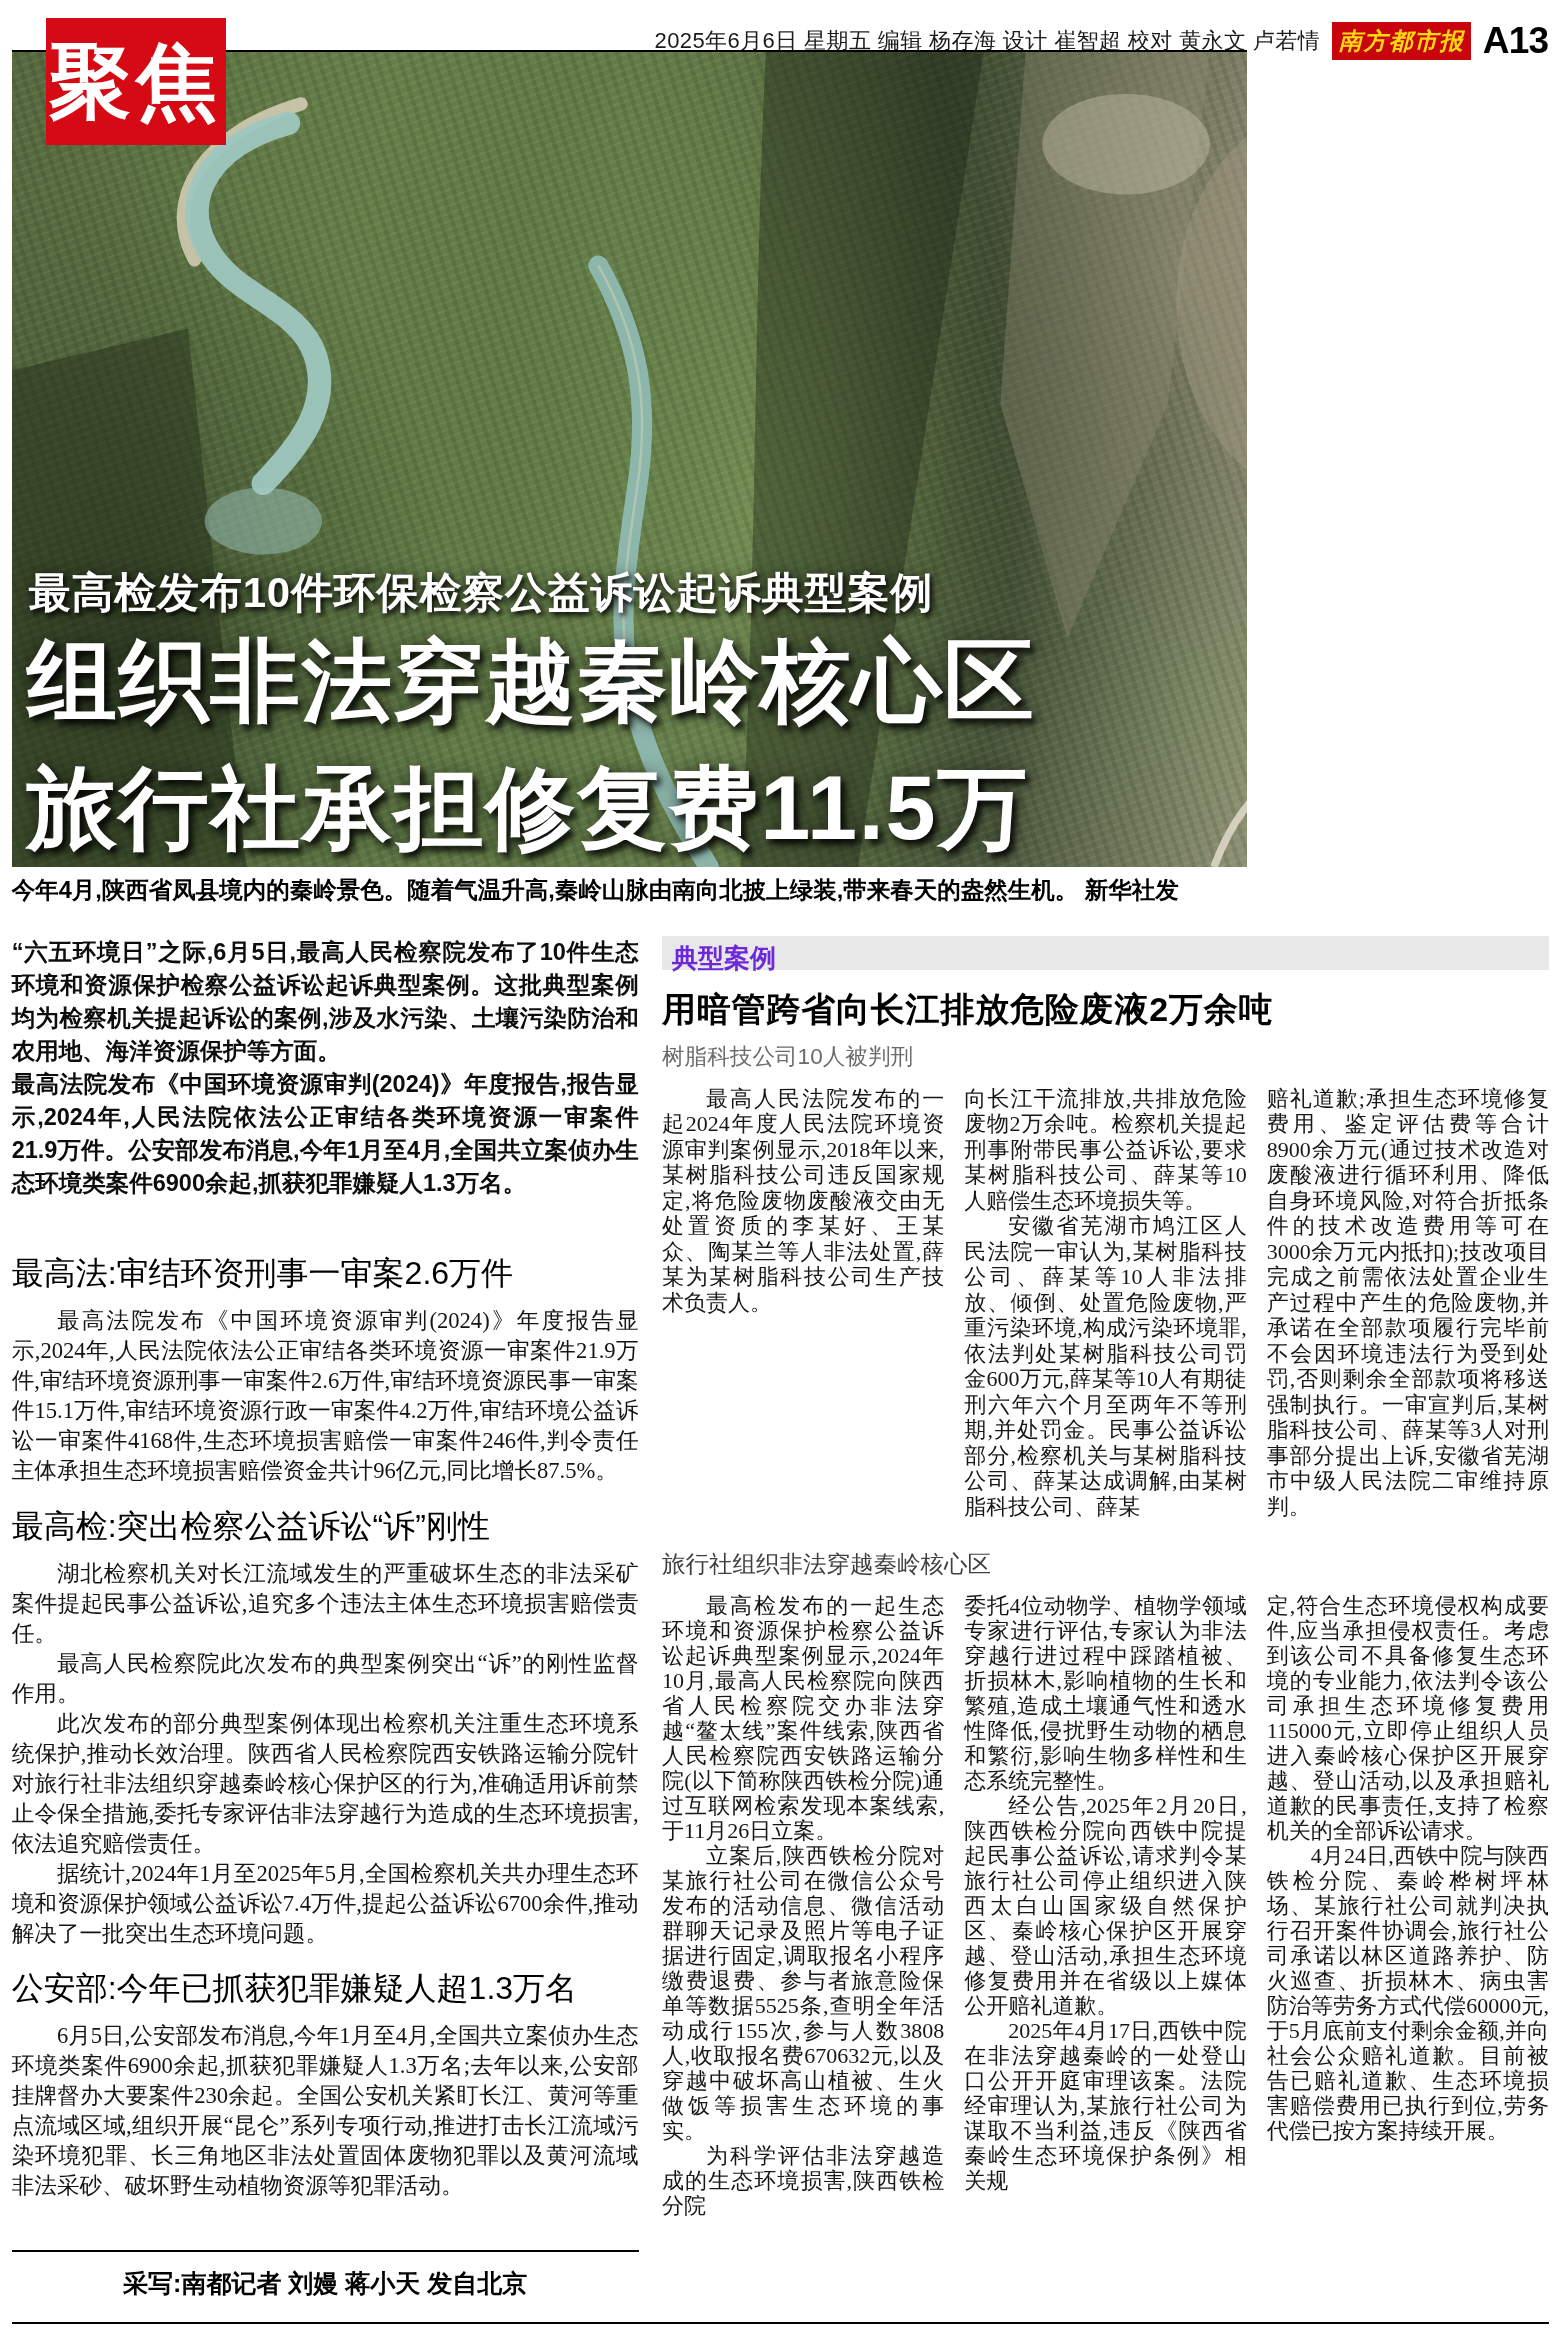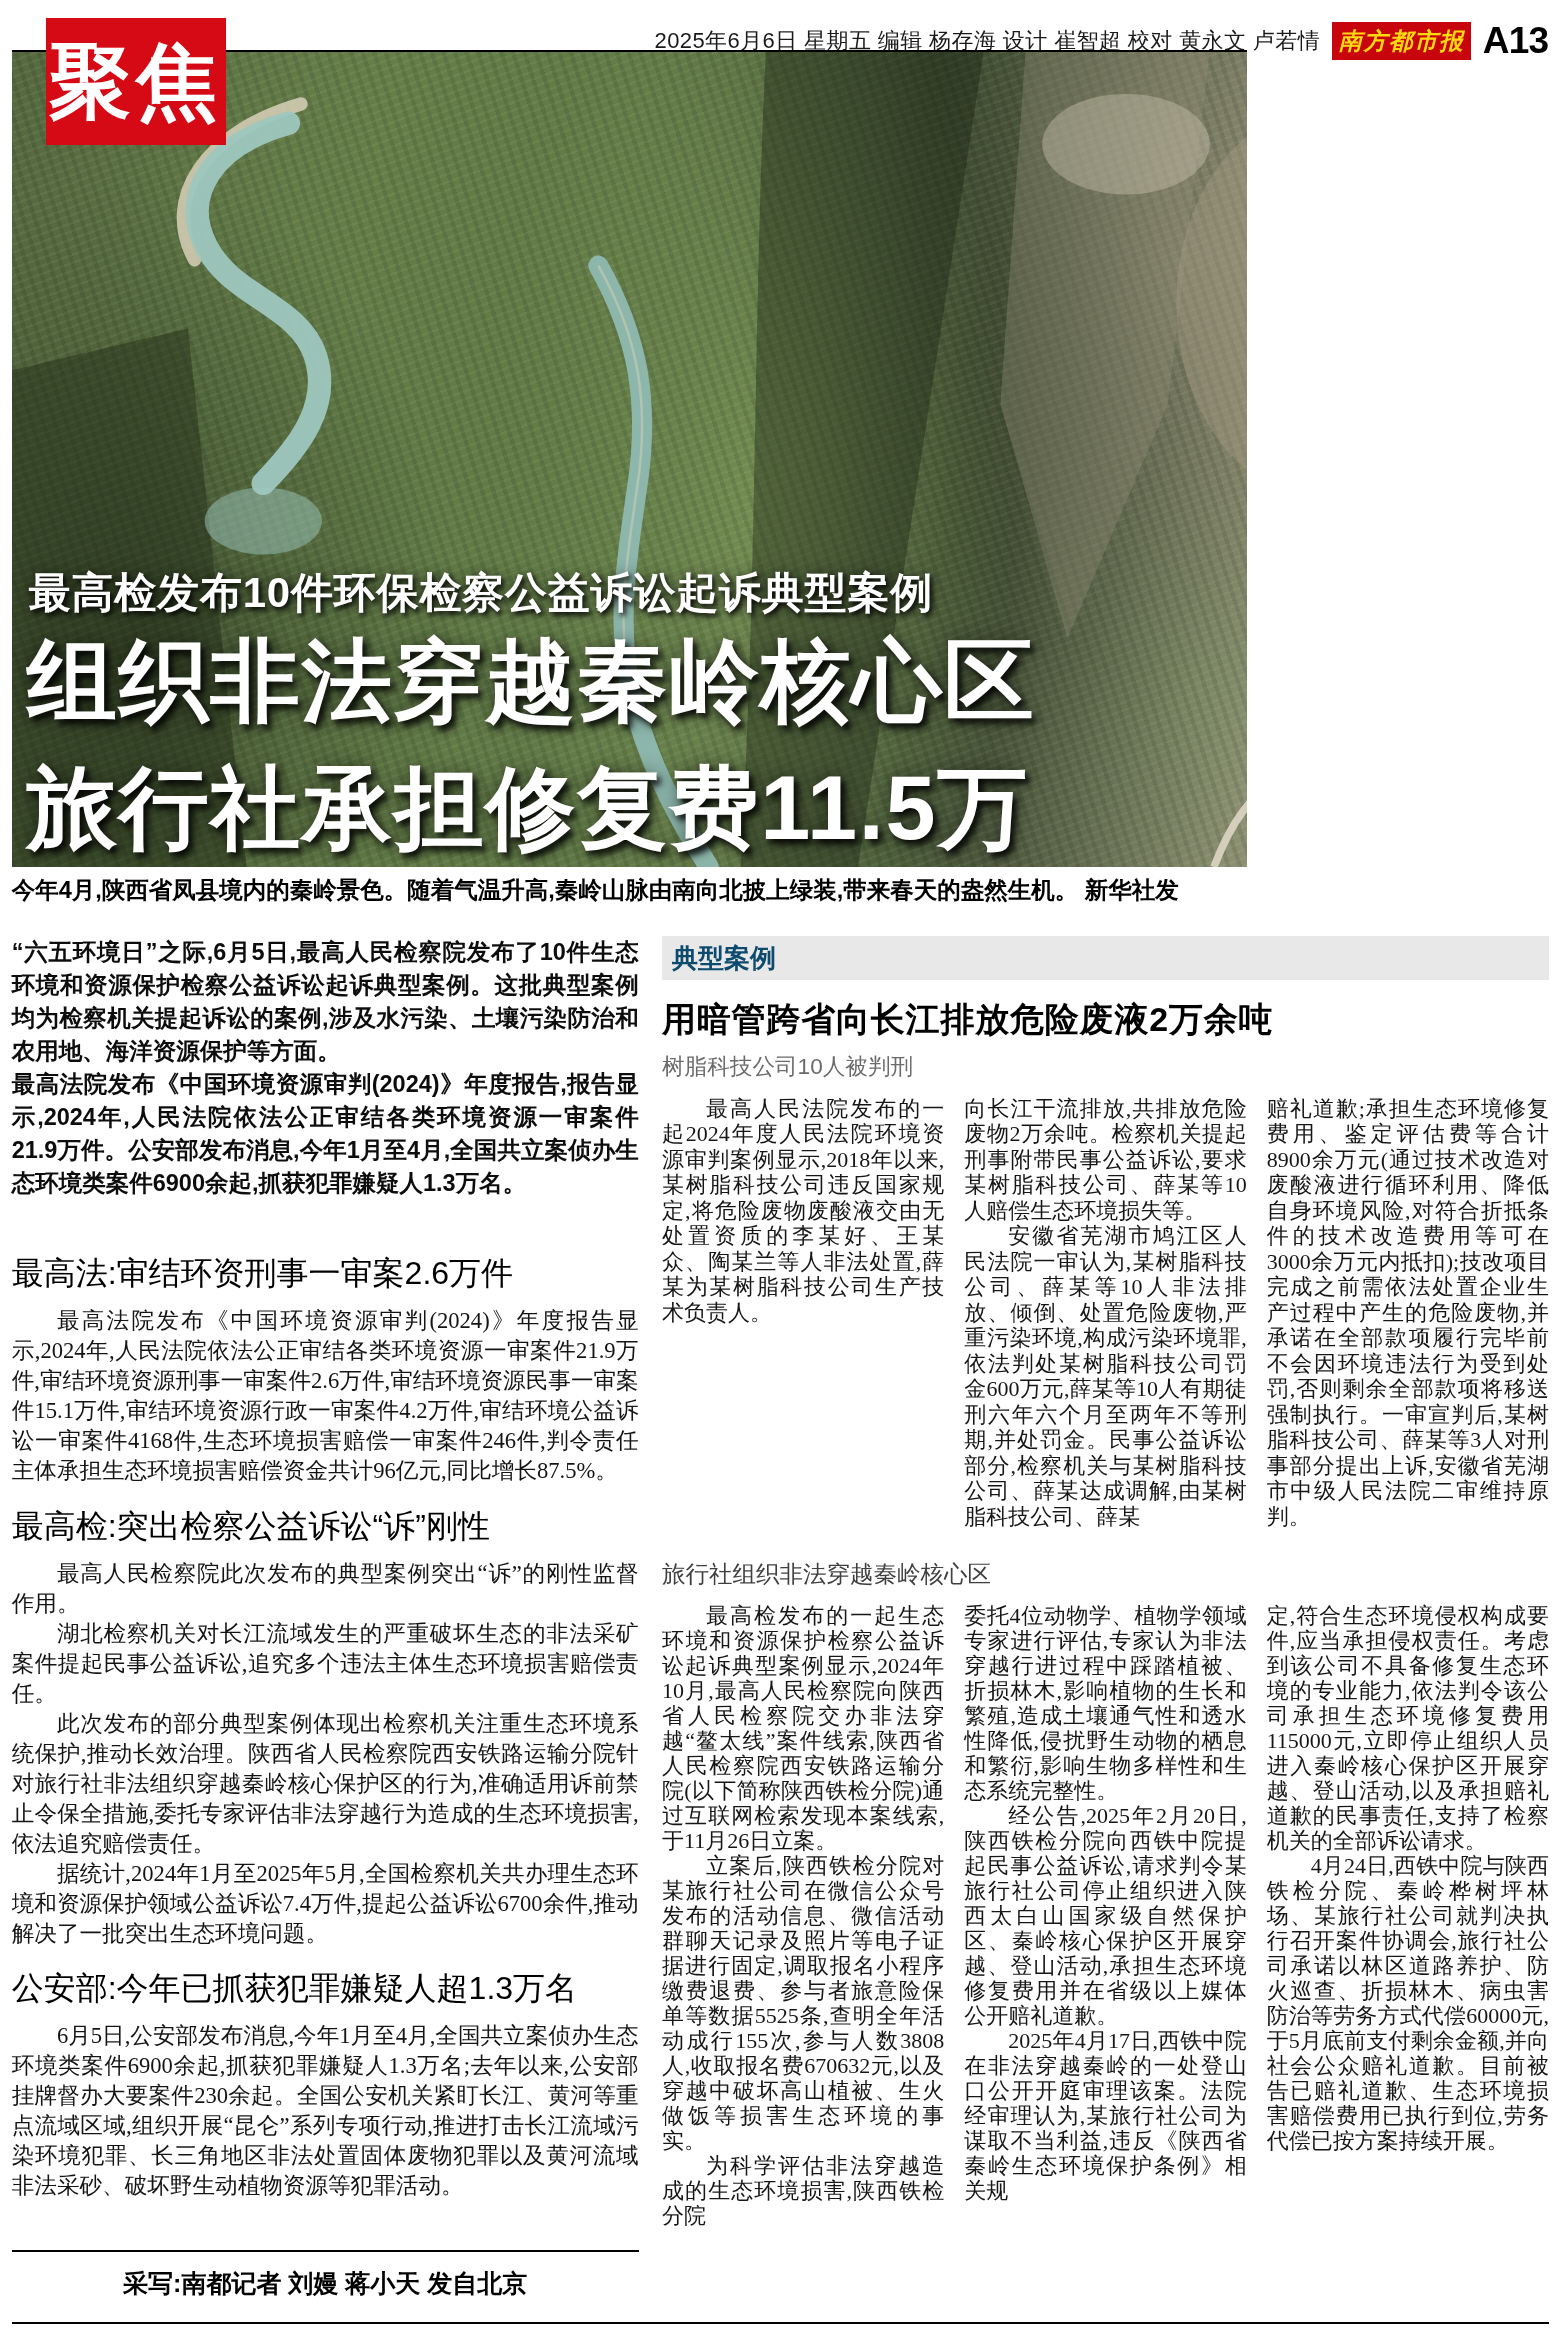--- a/index.html
+++ b/index.html
@@ -62,22 +62,22 @@
   .ind{text-indent:2em;}
   .sec1{top:1253px;} .sec2{top:1506px;} .sec3{top:1968px;}
   .credit{
     position:absolute;left:11.7px;top:2250px;width:627px;border-top:2.5px solid #000;
     text-align:center;padding-top:15px;font-size:25px;font-weight:700;color:#000;
   }
   .bottom-rule{position:absolute;left:11.7px;top:2322px;width:1537px;border-top:2.5px solid #000;}
   
   .cases{position:absolute;left:662px;top:936px;width:887px;}
   .case-bar{
-    background:#e8e8e8;height:44px;line-height:44px;padding-left:10px;
-    font-size:26px;font-weight:800;color:#0c4a6e;
+    background:#e8e8e8;height:34px;line-height:44px;padding-left:10px;
+    font-size:26px;font-weight:800;color:#6d28d9;
   }
   .art-headline{margin:17px 0 0 0;font-size:34px;font-weight:900;color:#000;letter-spacing:0.8px;}
   .art-subtitle{margin:8.4px 0 0 0;font-size:22.6px;font-weight:500;color:#6b6b6b;}
   .art-kicker{margin:28.5px 0 0 0;font-size:23.5px;font-weight:500;color:#3f3f3f;}
   .art-headline.second{margin-top:5px;}
   .cols{display:flex;gap:20px;margin-top:13.4px;}
   .col{flex:1 1 0;min-width:0;}
   .col p{
     margin:0;font-family:"Liberation Serif","DejaVu Serif",serif;
     font-size:22px;line-height:25.5px;text-align:justify;color:#161616;
@@ -129,22 +129,22 @@
   <div class="leftcol sec1" style="position:absolute;">
     <h2 class="section-h"><span class="lab">最高法:</span><span class="tit">审结环资刑事一审案2.6万件</span></h2>
     <div class="body-serif">
       <p class="ind">最高法院发布《中国环境资源审判(2024)》年度报告显示,2024年,人民法院依法公正审结各类环境资源一审案件21.9万件,审结环境资源刑事一审案件2.6万件,审结环境资源民事一审案件15.1万件,审结环境资源行政一审案件4.2万件,审结环境公益诉讼一审案件4168件,生态环境损害赔偿一审案件246件,判令责任主体承担生态环境损害赔偿资金共计96亿元,同比增长87.5%。</p>
     </div>
   </div>
 
   <div class="leftcol sec2" style="position:absolute;">
     <h2 class="section-h"><span class="lab">最高检:</span><span class="tit">突出检察公益诉讼“诉”刚性</span></h2>
     <div class="body-serif">
+      <p class="ind">湖北检察机关对长江流域发生的严重破坏生态的非法采矿案件提起民事公益诉讼,追究多个违法主体生态环境损害赔偿责任。</p>
       <p class="ind">最高人民检察院此次发布的典型案例突出“诉”的刚性监督作用。</p>
-      <p class="ind">湖北检察机关对长江流域发生的严重破坏生态的非法采矿案件提起民事公益诉讼,追究多个违法主体生态环境损害赔偿责任。</p>
       <p class="ind">此次发布的部分典型案例体现出检察机关注重生态环境系统保护,推动长效治理。陕西省人民检察院西安铁路运输分院针对旅行社非法组织穿越秦岭核心保护区的行为,准确适用诉前禁止令保全措施,委托专家评估非法穿越行为造成的生态环境损害,依法追究赔偿责任。</p>
       <p class="ind">据统计,2024年1月至2025年5月,全国检察机关共办理生态环境和资源保护领域公益诉讼7.4万件,提起公益诉讼6700余件,推动解决了一批突出生态环境问题。</p>
     </div>
   </div>
 
   <div class="leftcol sec3" style="position:absolute;">
     <h2 class="section-h"><span class="lab">公安部:</span><span class="tit">今年已抓获犯罪嫌疑人超1.3万名</span></h2>
     <div class="body-serif">
       <p class="ind">6月5日,公安部发布消息,今年1月至4月,全国共立案侦办生态环境类案件6900余起,抓获犯罪嫌疑人1.3万名;去年以来,公安部挂牌督办大要案件230余起。全国公安机关紧盯长江、黄河等重点流域区域,组织开展“昆仑”系列专项行动,推进打击长江流域污染环境犯罪、长三角地区非法处置固体废物犯罪以及黄河流域非法采砂、破坏野生动植物资源等犯罪活动。</p>
     </div>

